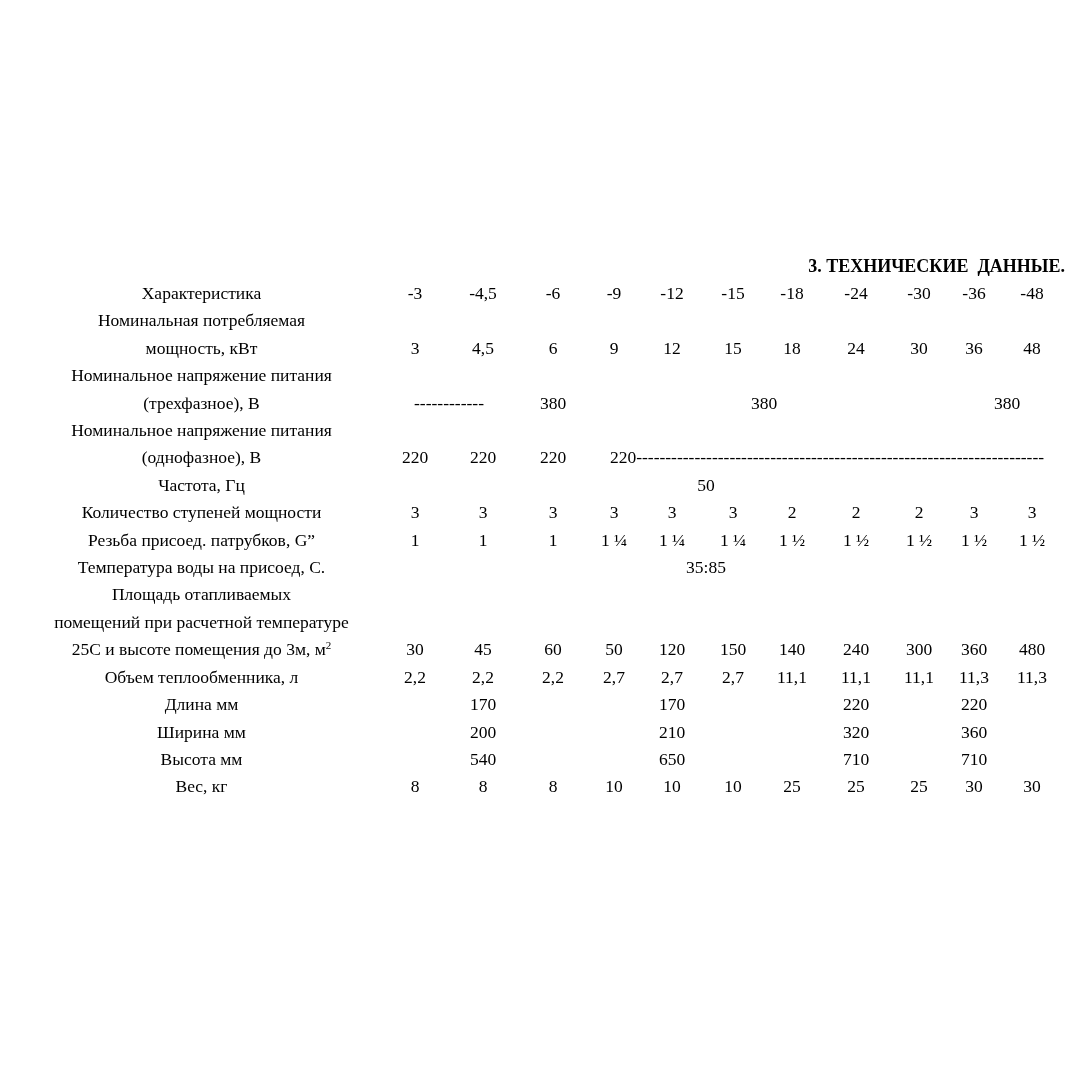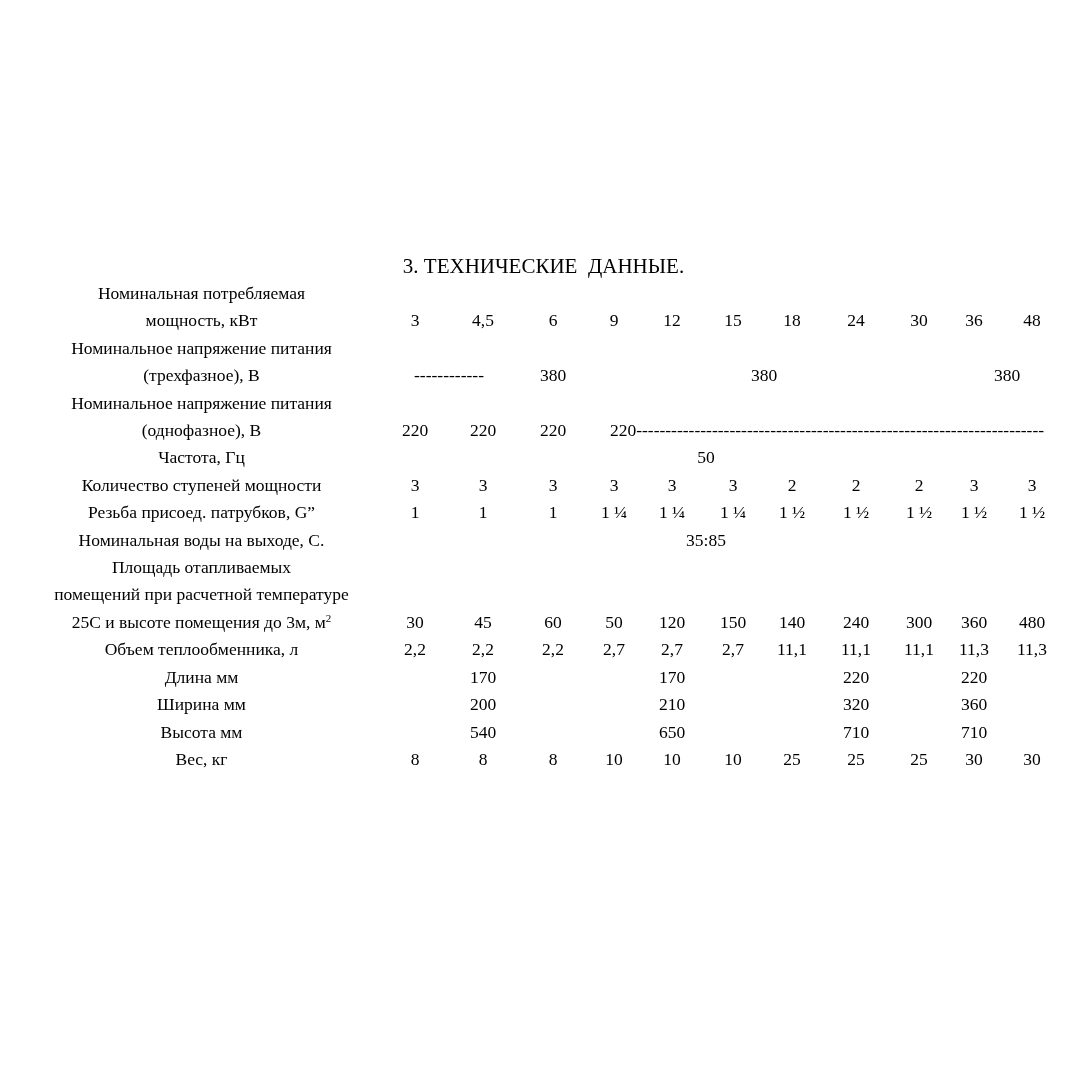--- a/index.html
+++ b/index.html
@@ -4,22 +4,22 @@
 <style>
   html,body{margin:0;padding:0;}
   body{
     width:1080px;height:1080px;background:#ffffff;color:#000000;
     font-family:"Liberation Serif", serif;
     overflow:hidden;
   }
   .page{padding:252px 15px 0 22px;}
   .doc-title{
     width:1043px;
-    text-align:center;
-    font-size:21px;font-weight:normal;
+    text-align:right;
+    font-size:18px;font-weight:bold;
     line-height:28px;
     white-space:pre;
     margin:0;
   }
   table.tech{
     width:1043px;
     border-collapse:collapse;
     table-layout:fixed;
     font-size:17.5px;
   }
@@ -53,20 +53,34 @@
         <col style="width:66px">
         <col style="width:56px">
       <col style="width:62px">
         <col style="width:66px">
         <col style="width:60px">
       <col style="width:50px">
         <col style="width:66px">
     </colgroup>
 
     <tbody>
+        <tr>
+      <td class="lbl">Характеристика</td>
+      <td>-3</td>
+      <td>-4,5</td>
+      <td>-6</td>
+      <td>-9</td>
+      <td>-12</td>
+      <td>-15</td>
+      <td>-18</td>
+      <td>-24</td>
+      <td>-30</td>
+      <td>-36</td>
+      <td>-48</td>
+    </tr>
 
     <tr>
       <td class="lbl">
         <span class="ln">Номинальная потребляемая</span>
         <span class="ln">мощность, кВт</span>
       </td>
       <td>3</td>
       <td>4,5</td>
       <td>6</td>
       <td>9</td>
@@ -134,21 +148,21 @@
       <td>1 ¼</td>
       <td>1 ¼</td>
       <td>1 ½</td>
       <td>1 ½</td>
       <td>1 ½</td>
       <td>1 ½</td>
       <td>1 ½</td>
     </tr>
 
     <tr>
-      <td class="lbl">Номинальная воды на выходе, С.</td>
+      <td class="lbl">Температура воды на присоед, С.</td>
       <td colspan="3"></td>
       <td colspan="4">35:85</td>
       <td colspan="4"></td>
     </tr>
 
     <tr>
       <td class="lbl">
         <span class="ln">Площадь отапливаемых</span>
         <span class="ln">помещений при расчетной температуре</span>
         <span class="ln"><span>25С и высоте помещения до 3м, м</span><span class="sup">2</span></span>

